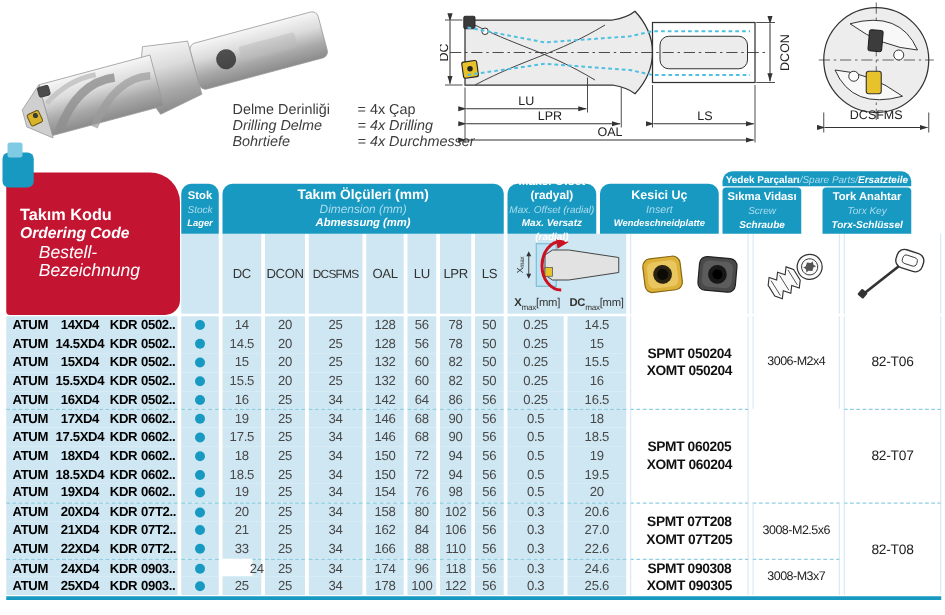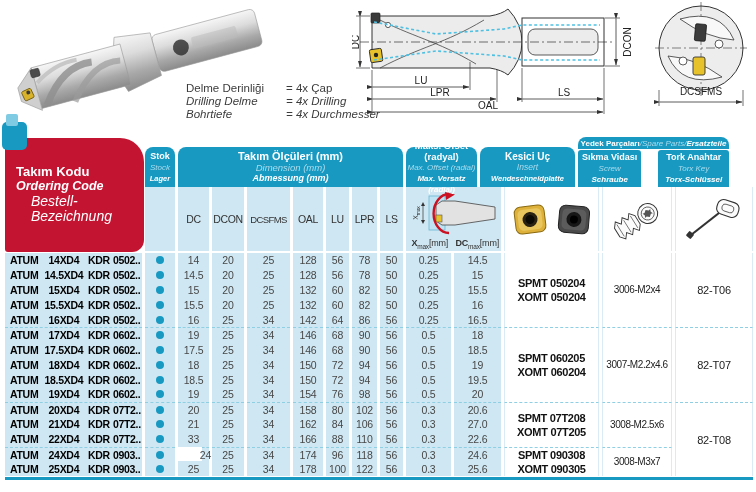--- a/index.html
+++ b/index.html
@@ -584,21 +584,20 @@
       </div>
       <div class="cell white merge insert-cell gs" style="grid-area: 13 / 12 / span 3;">
         <div>SPMT 07T208</div>
         <div>XOMT 07T205</div>
       </div>
       <div class="cell white merge insert-cell gs" style="grid-area: 16 / 12 / span 2;">
         <div>SPMT 090308</div>
         <div>XOMT 090305</div>
       </div>
       <div class="cell white merge screw-cell" style="grid-area: 3 / 13 / span 5;">3006-M2x4</div>
-      <div class="cell white merge screw-cell gs" style="grid-area: 8 / 13 / span 5;">3007-M2.2x4.6</div>
       <div class="cell white merge screw-cell gs" style="grid-area: 13 / 13 / span 3;">3008-M2.5x6</div>
       <div class="cell white merge screw-cell gs" style="grid-area: 16 / 13 / span 2;">3008-M3x7</div>
       <div class="cell white merge torx-cell" style="grid-area: 3 / 14 / span 5;">82-T06</div>
       <div class="cell white merge torx-cell gs" style="grid-area: 8 / 14 / span 5;">82-T07</div>
       <div class="cell white merge torx-cell gs" style="grid-area: 13 / 14 / span 5;">82-T08</div>
     </div>
 
   <div class="bottombar"></div>
 </div>
 

